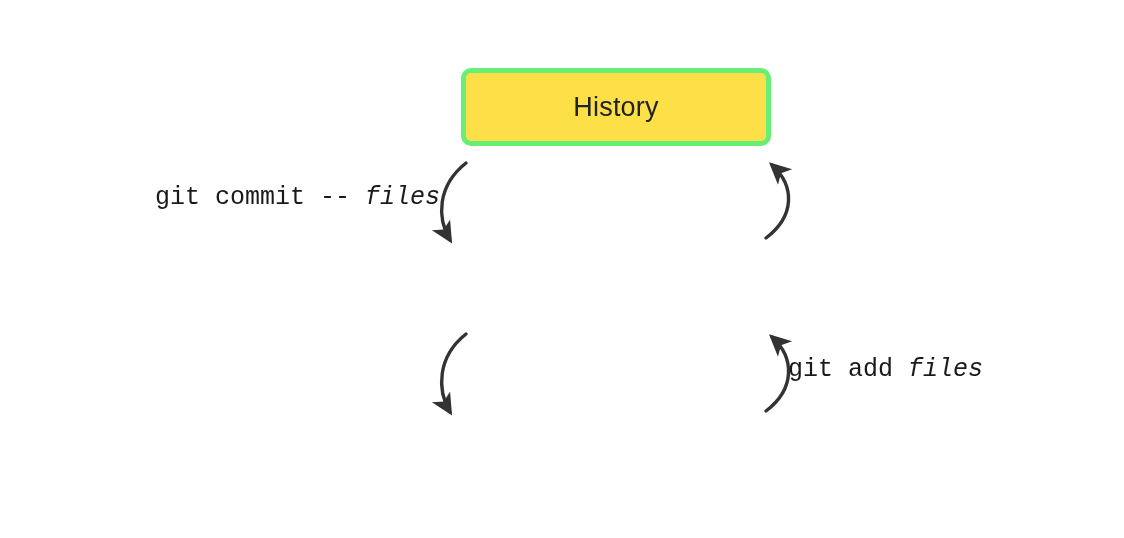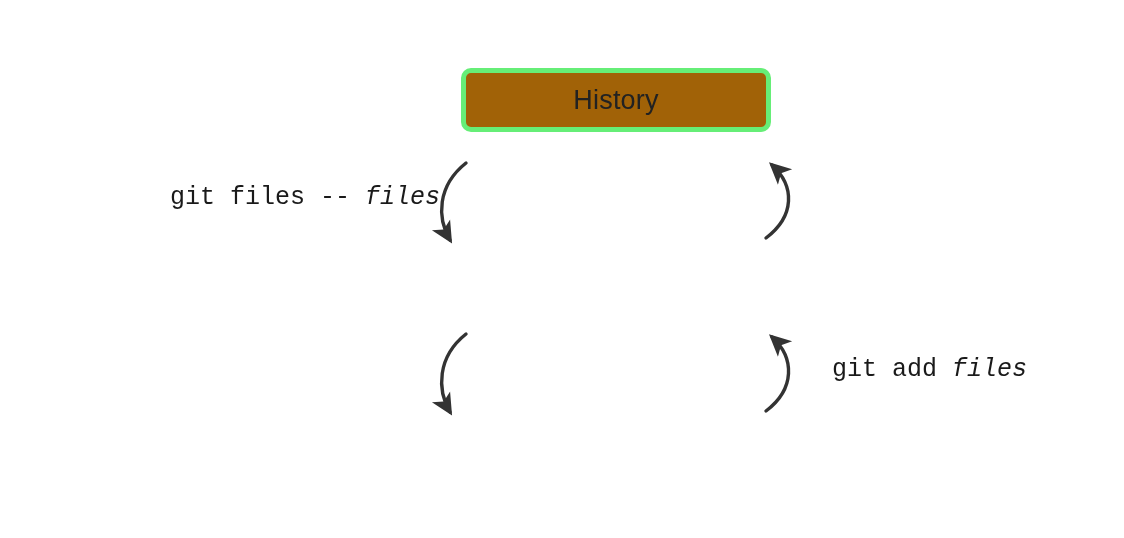--- a/index.html
+++ b/index.html
@@ -26,22 +26,22 @@
     justify-content: center;
     color: #222222;
     font-size: 27px;
     font-family: "Liberation Sans", sans-serif;
     letter-spacing: 0.2px;
   }
   #node-history {
     left: 461px;
     top: 68px;
     width: 310px;
-    height: 64px;
-    background: #a16207;
+    height: 78px;
+    background: #fde047;
     border-color: #66ee77;
   }
   #node-stage {
     left: 461px;
     top: 243px;
     width: 310px;
     height: 86px;
     background: #ccccf9;
     border-color: #8f8fe8;
   }
@@ -74,21 +74,20 @@
     top: 185px;
   }
   #label-checkout {
     right: 684px;
     top: 357px;
     text-align: right;
   }
   #label-add {
     left: 788px;
     top: 357px;
-    padding-left: 44px;
   }
   #arrow-layer {
     position: absolute;
     left: 0;
     top: 0;
     width: 1124px;
     height: 538px;
     pointer-events: none;
   }
 </style>
@@ -113,21 +112,21 @@
     <path d="M 766,411 C 795,389 795,358 772,337" fill="none" stroke="#333333" stroke-width="3.4" stroke-linecap="round" marker-end="url(#head)"></path>
   </svg>
 
   <div class="node" id="node-history">
     <span>History</span>
   </div>
 
 
 
   <div class="edge-label" id="label-reset">
-    <span>git files --</span><span> </span><span class="arg">files</span>
+    <span>git commit --</span><span> </span><span class="arg">files</span>
   </div>
 
 
 
   <div class="edge-label" id="label-add">
     <span>git add</span><span> </span><span class="arg">files</span>
   </div>
 
 </div>
 

